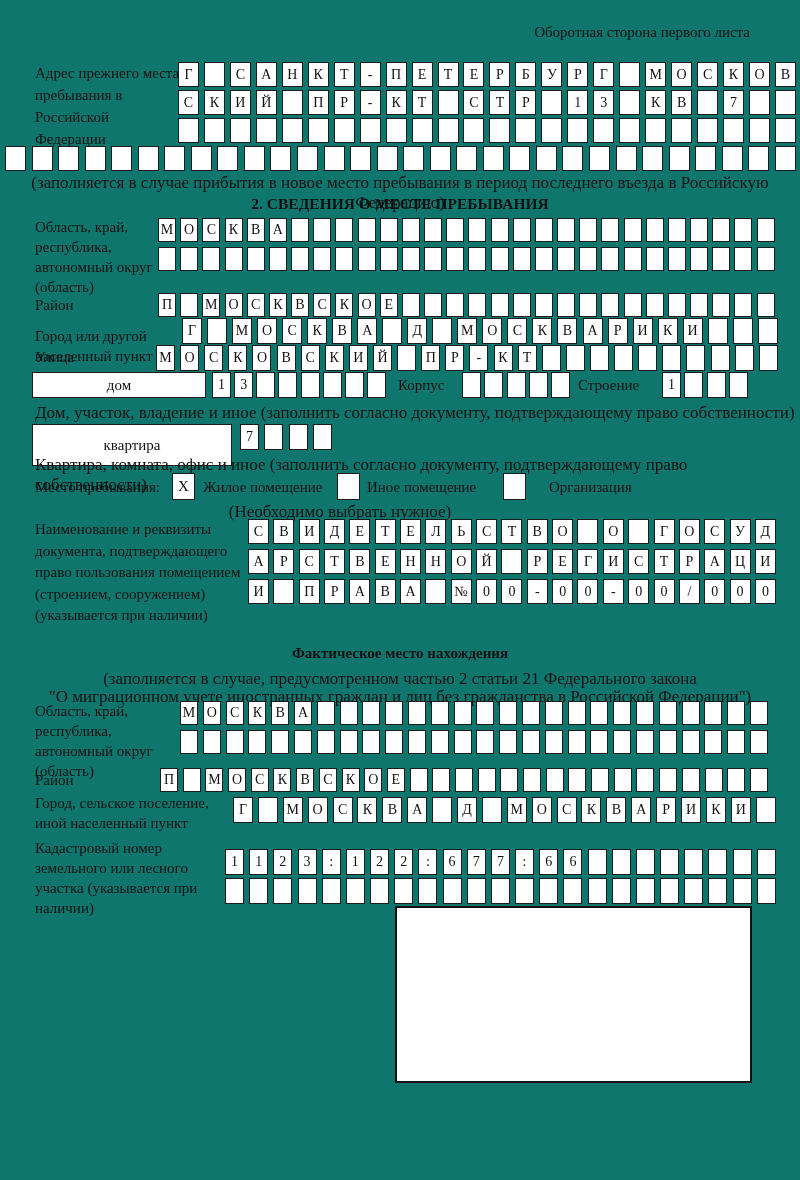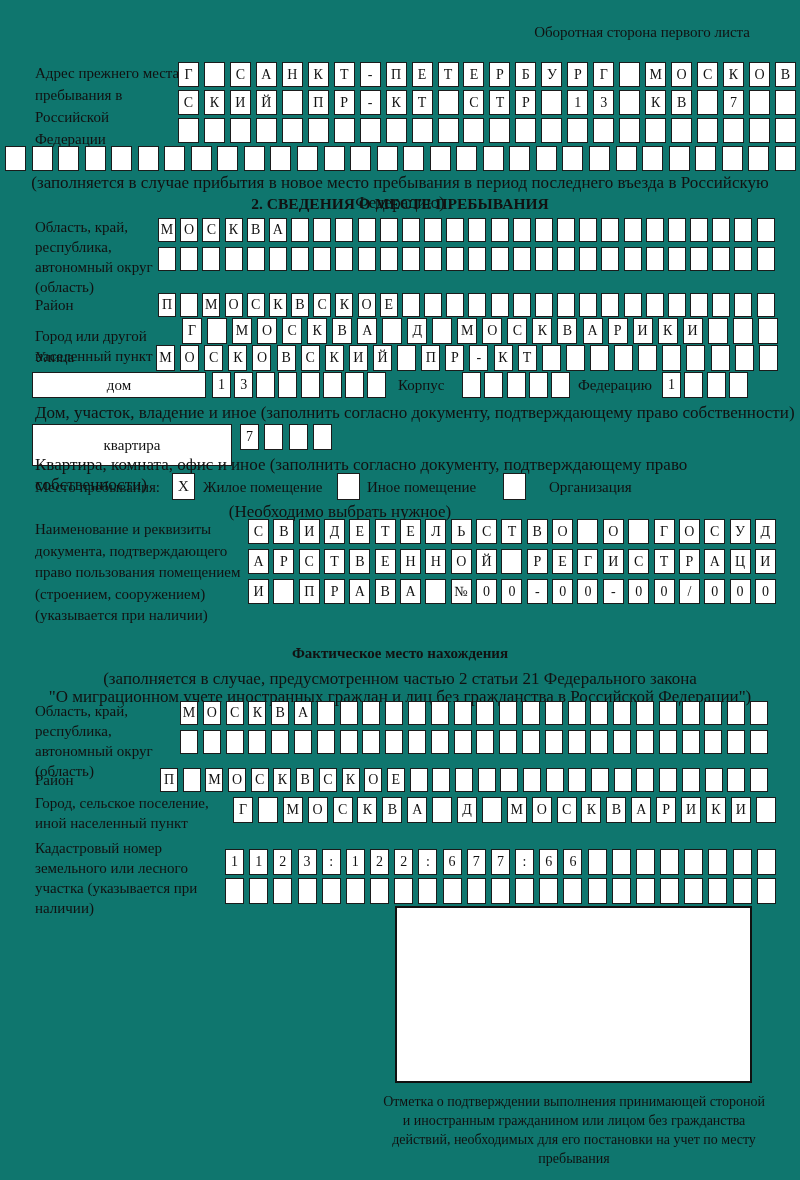--- a/index.html
+++ b/index.html
@@ -373,21 +373,21 @@
       <div class="cell"></div>
     </div>
   <div class="abs lbl lbl-korpus">Корпус</div>
   <div class="cells r-dom2">
       <div class="cell"></div>
       <div class="cell"></div>
       <div class="cell"></div>
       <div class="cell"></div>
       <div class="cell"></div>
     </div>
-  <div class="abs lbl lbl-stroenie">Федерацию</div>
+  <div class="abs lbl lbl-stroenie">Строение</div>
   <div class="cells r-dom3">
       <div class="cell">1</div>
       <div class="cell"></div>
       <div class="cell"></div>
       <div class="cell"></div>
     </div>
   <div class="abs note note-dom">Дом, участок, владение и иное (заполнить согласно документу, подтверждающему право собственности)</div>
 
   <div class="widebox kv-box">квартира</div>
   <div class="cells r-kv">
@@ -643,15 +643,14 @@
       <div class="cell"></div>
       <div class="cell"></div>
       <div class="cell"></div>
       <div class="cell"></div>
       <div class="cell"></div>
       <div class="cell"></div>
       <div class="cell"></div>
     </div>
 
   <div class="stamp-box"></div>
-  <div class="abs stamp-caption">Отметка о подтверждении выполнения принимающей стороной и иностранным гражданином или лицом без гражданства действий, необходимых для его постановки на учет по месту пребывания</div>
 
 </div>
 
 </body></html>

